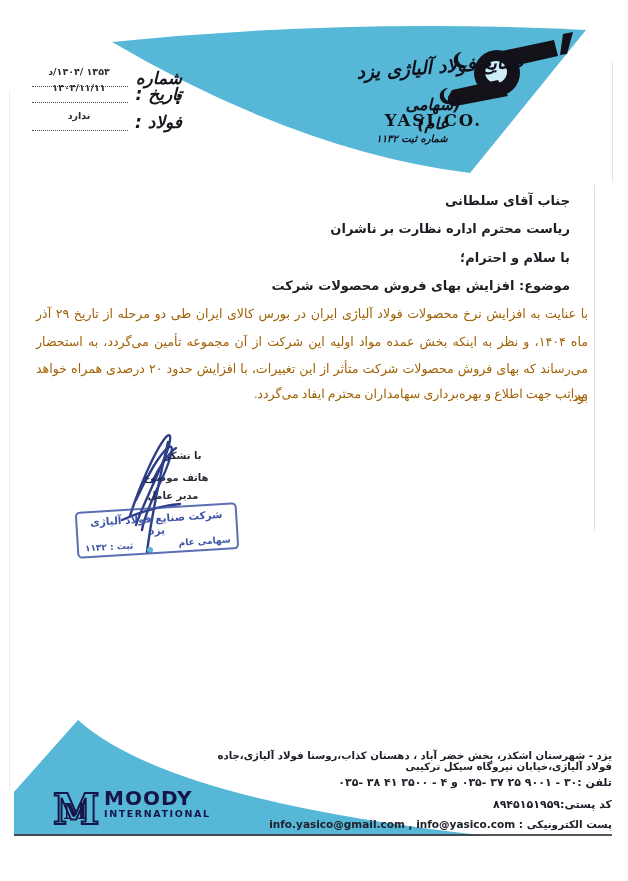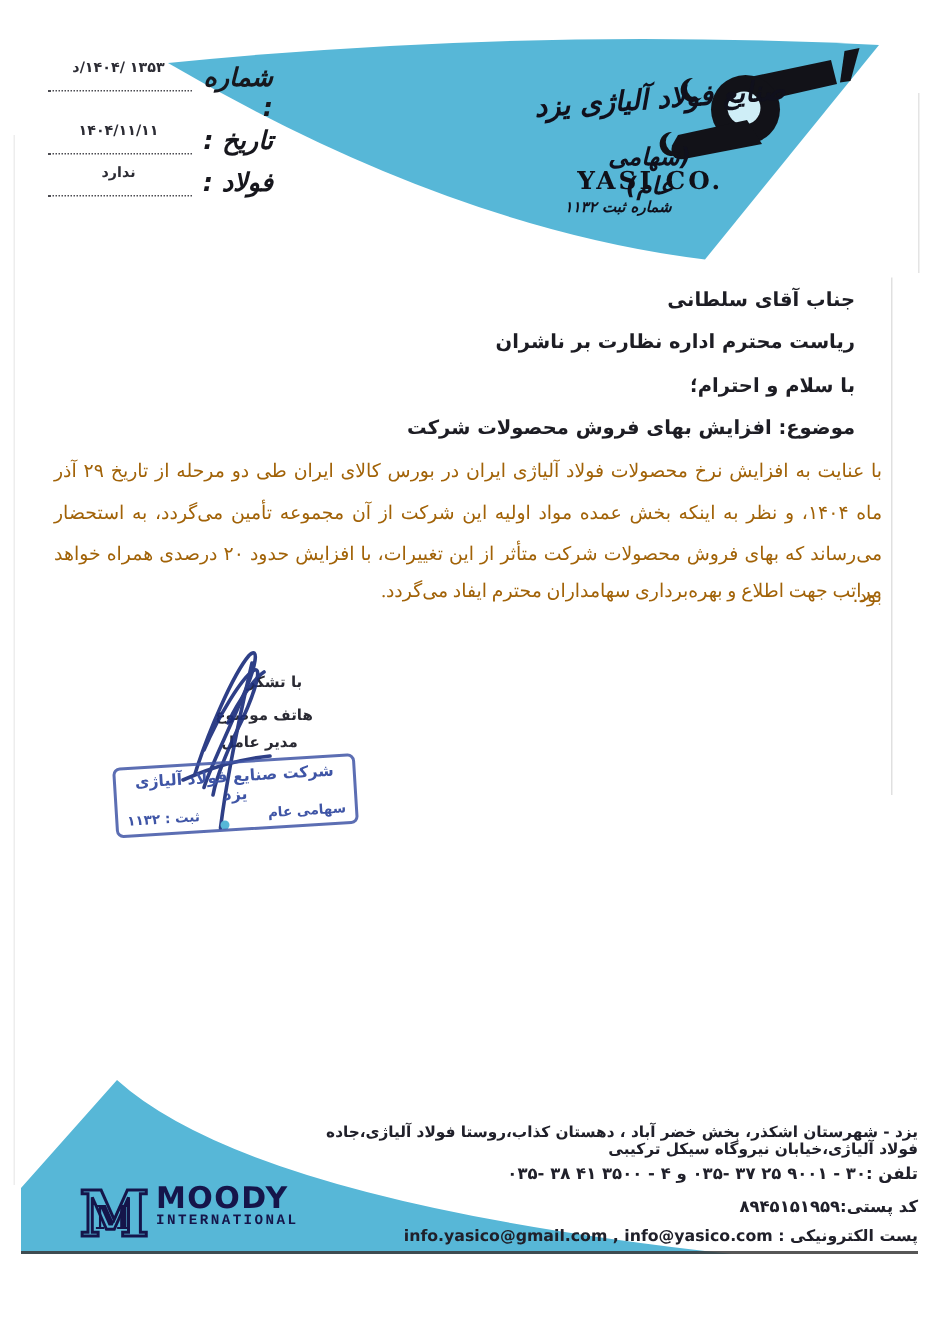--- a/index.html
+++ b/index.html
@@ -25,21 +25,21 @@
   #stamp{position:absolute;left:76px;top:507px;width:162px;height:47px;
          border:2px solid rgba(63,85,166,.85);border-radius:5px;transform:rotate(-3.5deg);
          color:#3f55a6;display:flex;flex-direction:column;justify-content:center;padding:2px 6px;box-sizing:border-box;}
   #stamp .l1{font-size:10.5px;font-weight:bold;text-align:center;}
   #stamp .l2{font-size:9px;font-weight:bold;display:flex;justify-content:space-between;margin-top:3px;}
   
   .foot-line{position:absolute;right:16px;text-align:right;color:#20202a;font-weight:bold;}
   #moody{position:absolute;left:52px;top:786px;display:flex;align-items:flex-start;color:#15154a;}
   #moody .word{margin-left:4px;margin-top:2px;}
   #moody .name{font-size:20px;font-weight:800;letter-spacing:1px;line-height:20px;}
-  #moody .sub{font-size:9.5px;font-weight:bold;letter-spacing:1.6px;line-height:11px;font-family:Liberation Mono, monospace;}
+  #moody .sub{font-size:9.5px;font-weight:bold;letter-spacing:1.6px;line-height:11px;}
   
   #cswm{position:absolute;left:16px;top:841px;display:flex;align-items:center;color:#bcbcbc;}
   #cswm .csbox{width:17px;height:15px;background:#a9a9a9;color:#fff;font-size:9px;font-weight:bold;
                display:flex;align-items:center;justify-content:center;border-radius:2px;margin-right:5px;}
   #cswm .cstxt{font-size:10.5px;letter-spacing:.2px;}
   .scanline{position:absolute;background:#d8d8d8;}
 </style>
 </head>
 <body>
 
@@ -61,21 +61,21 @@
       <path d="M462,52 a8,8 0 1,0 6,13 a6,6 0 1,1 -6,-13 Z"></path>
       <path d="M448,88 a8,8 0 1,0 6,13 a6,6 0 1,1 -6,-13 Z"></path>
     </g>
   </svg>
 
   <div class="abs calli fa" style="left:336px;top:56px;width:208px;text-align:center;font-size:18.5px;transform:rotate(-4deg);">صنایع فولاد آلیاژی یزد</div>
   <div class="abs calli fa" style="left:390px;top:95px;width:86px;text-align:center;font-size:16px;">(سهامی عام)</div>
   <div class="abs" style="left:372px;top:111px;width:110px;text-align:right;font-size:16.5px;font-weight:bold;letter-spacing:2px;font-family:'DejaVu Serif',serif;color:#101018;">YASI CO.</div>
   <div class="abs calli fa" style="left:360px;top:133px;width:104px;text-align:center;font-size:10px;">شماره ثبت ۱۱۳۲</div>
 
-  <div class="field-row" style="top:40px;">
+  <div class="field-row" style="top:66px;">
     <div class="field-value fa">۱۳۵۳ /۱۴۰۴/د</div>
     <div class="field-line"></div>
     <div class="field-label fa">شماره :</div>
   </div>
   <div class="field-row" style="top:82px;">
     <div class="field-value fa">۱۴۰۴/۱۱/۱۱</div>
     <div class="field-line"></div>
     <div class="field-label fa">تاریخ :</div>
   </div>
   <div class="field-row" style="top:110px;">

